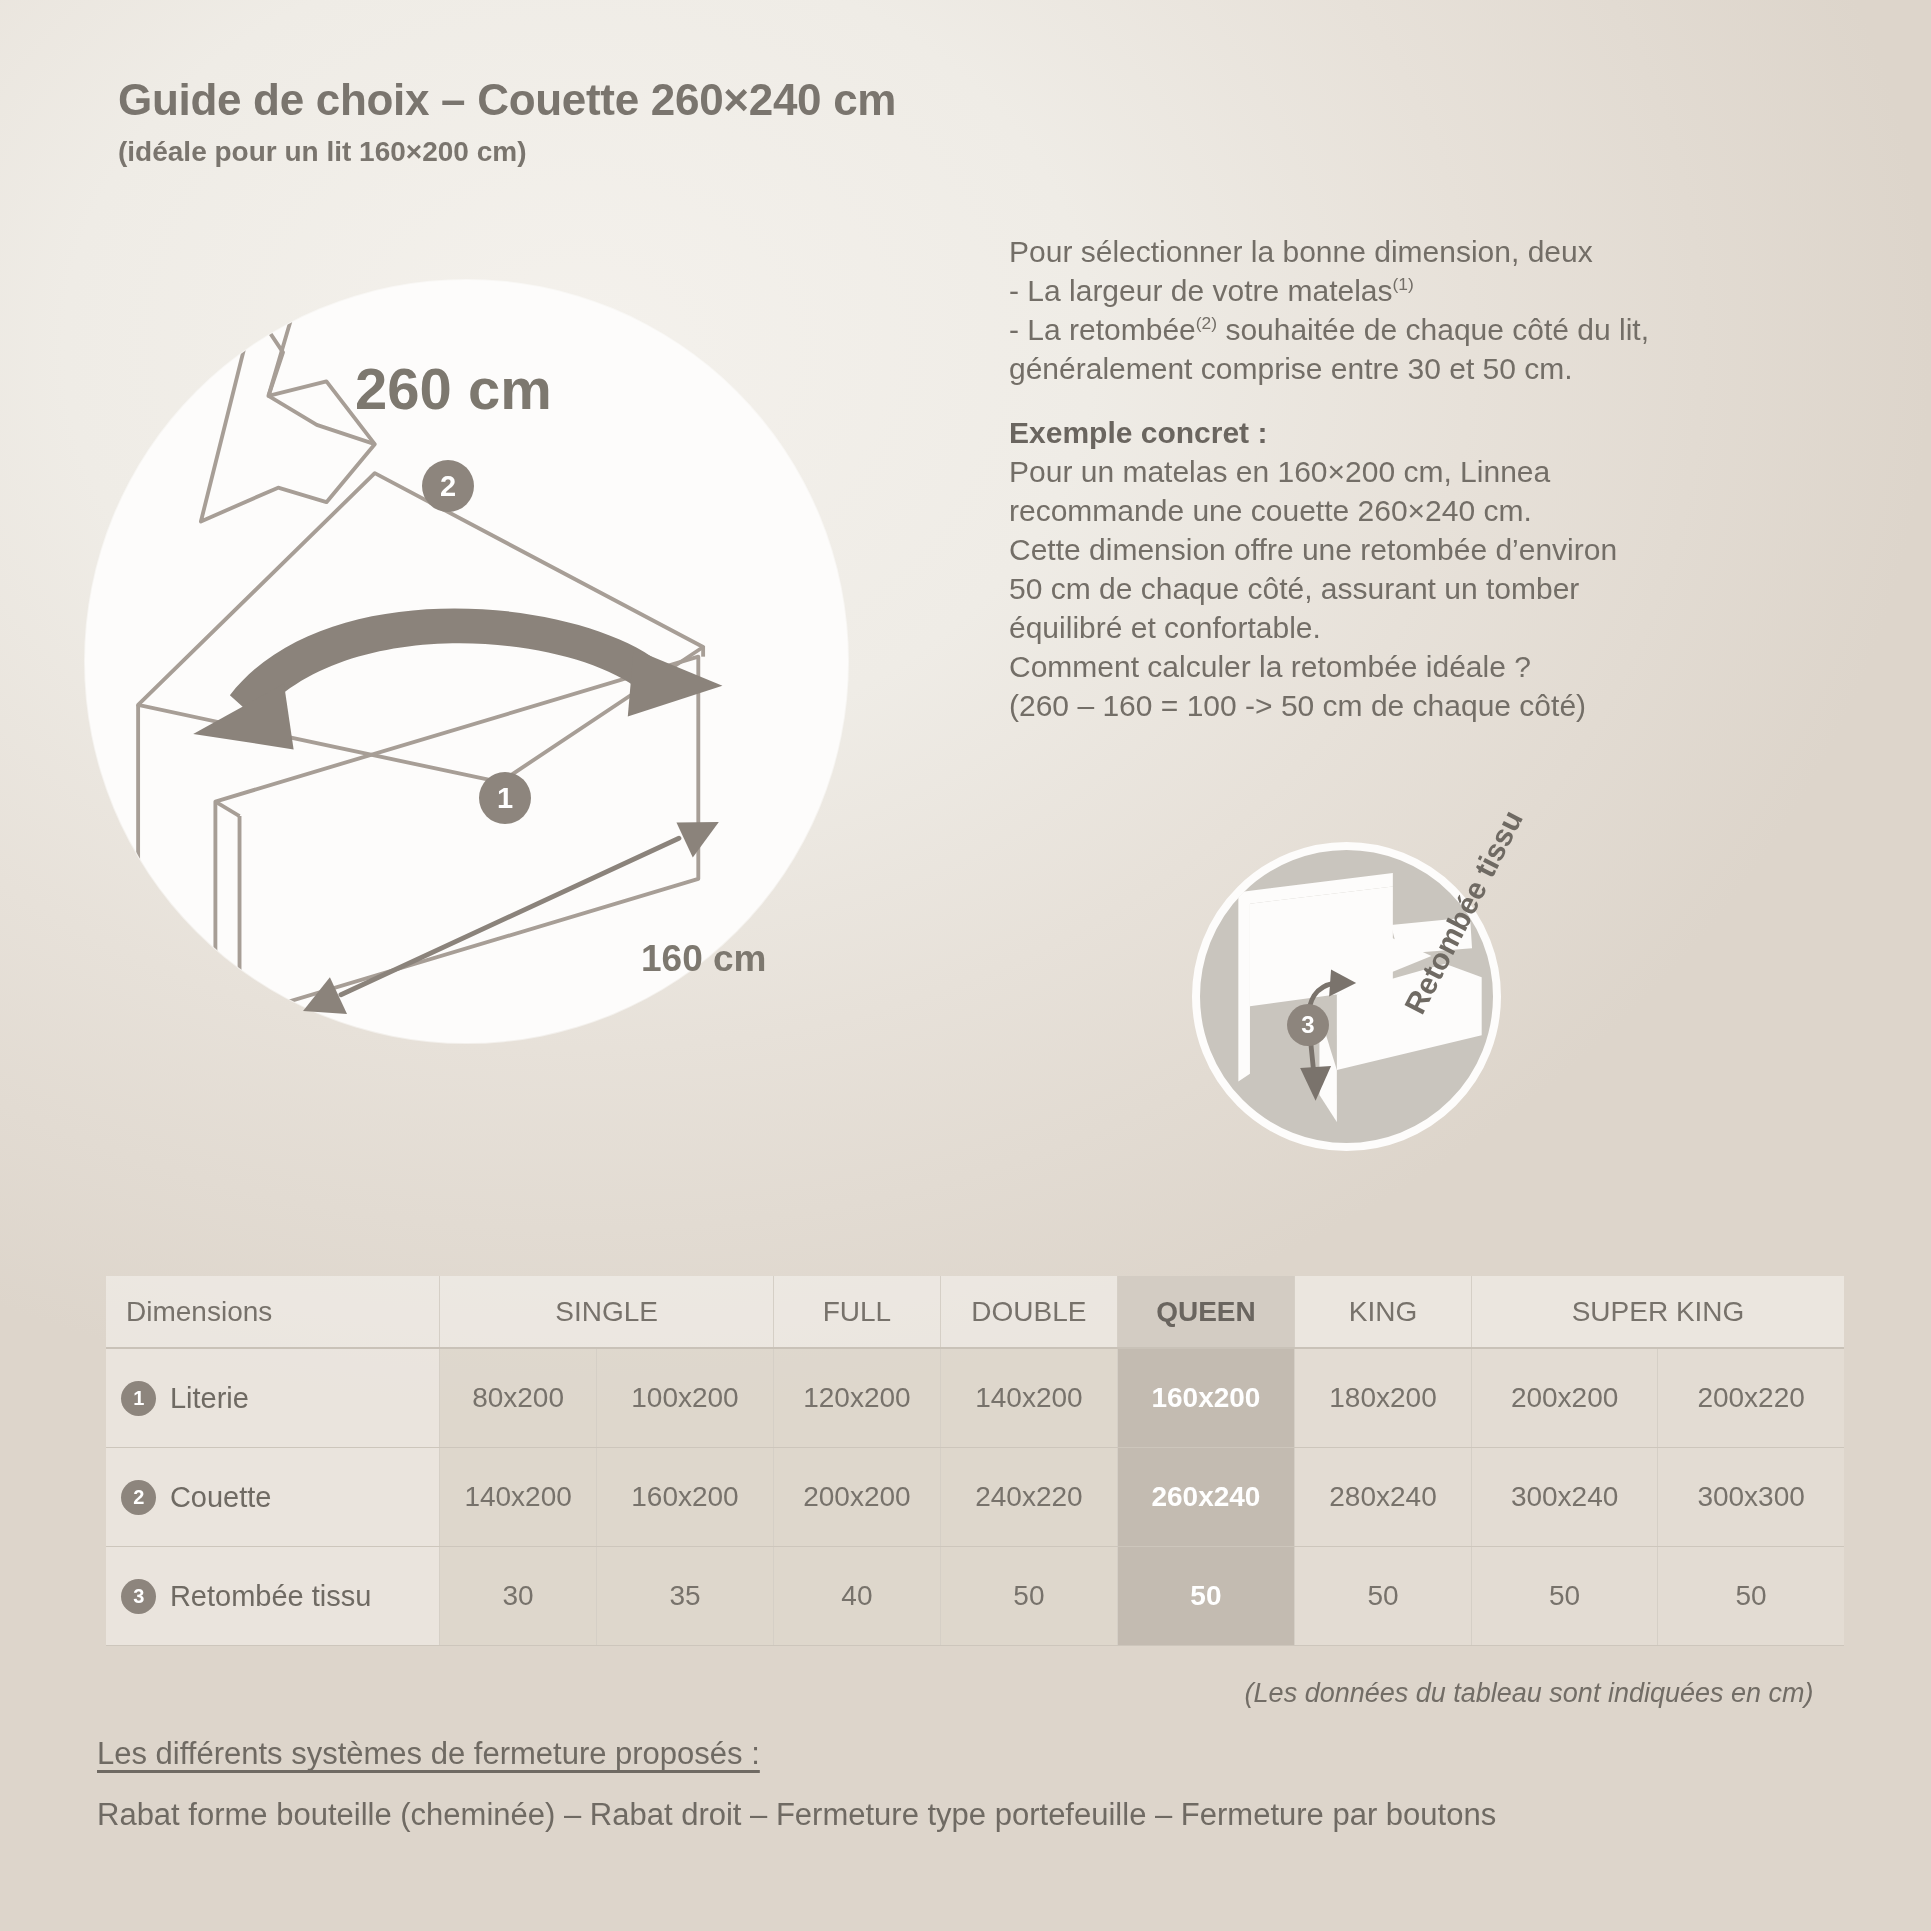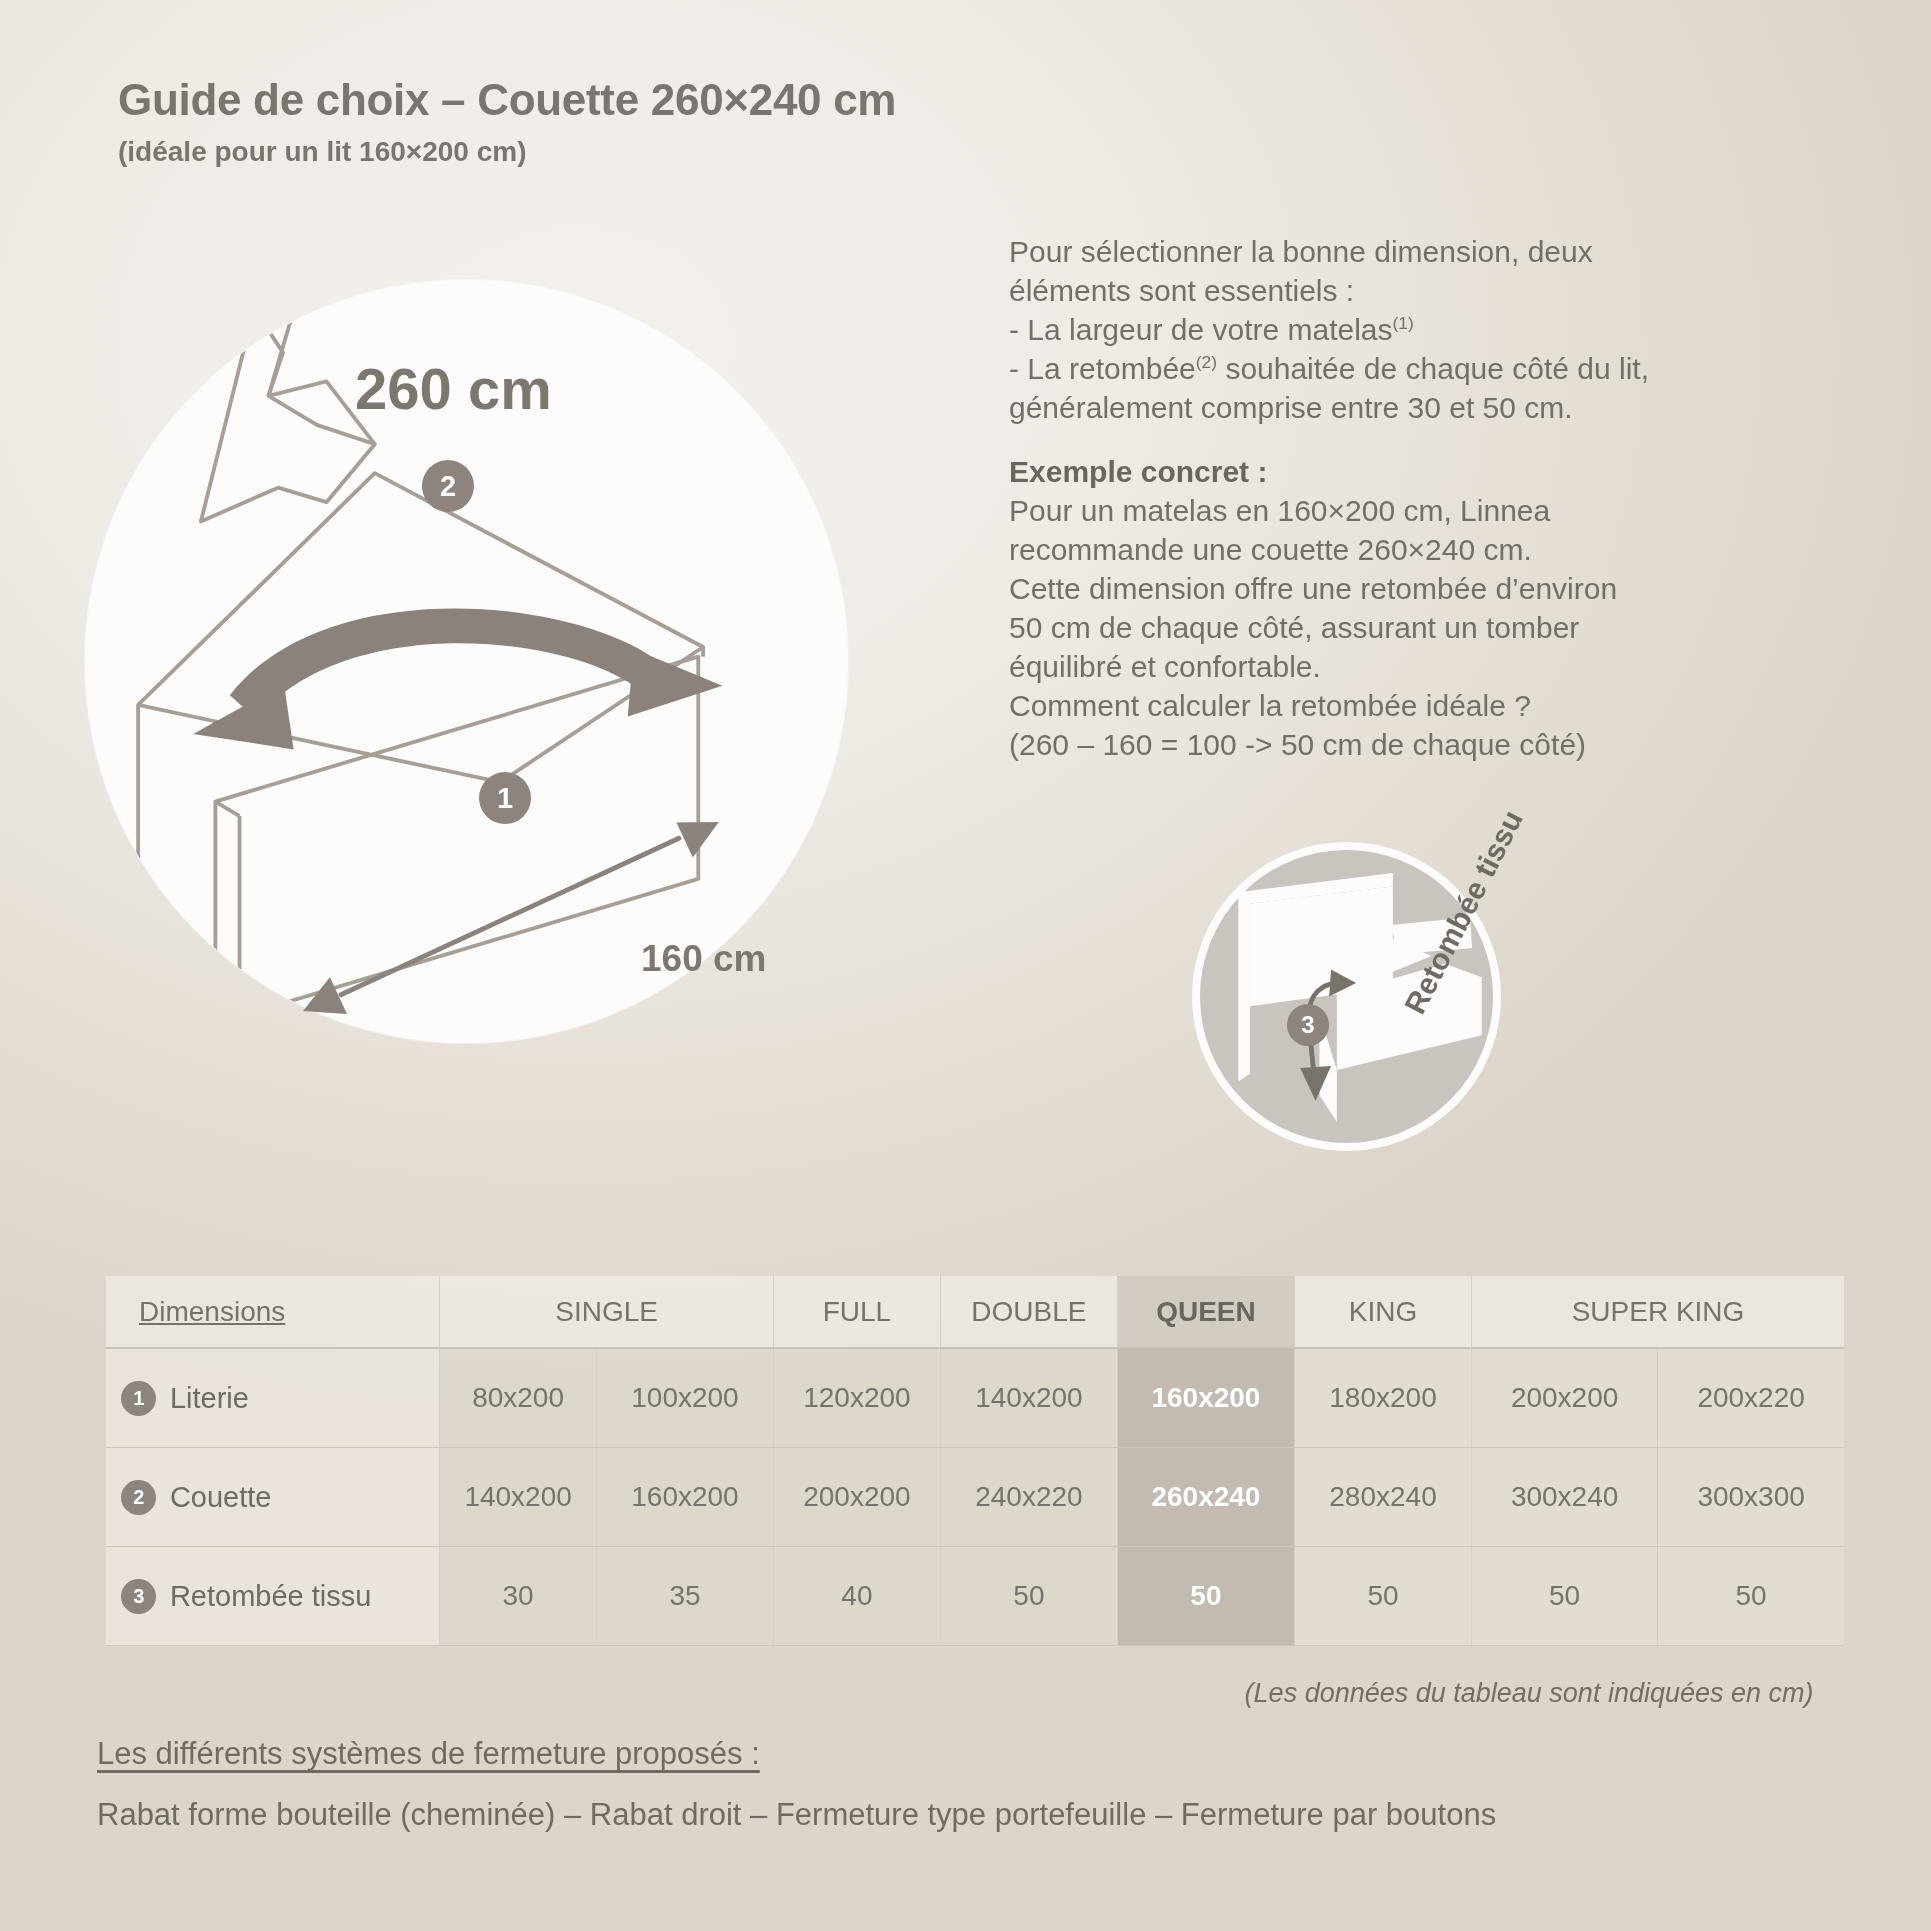--- a/index.html
+++ b/index.html
@@ -65,21 +65,21 @@
 
   
   #table-wrap{position:absolute;left:106px;top:1276px;width:1738px;}
   table{border-collapse:collapse;width:100%;table-layout:fixed;}
   th,td{
     font-size:28px;color:#77726b;text-align:center;font-weight:normal;
     border-right:1.9px solid #d5cfc6;border-bottom:1.9px solid #cdc6bc;
     padding:0;
   }
   thead th{height:71px;background:rgba(246,244,240,.55);border-bottom:2.9px solid #c9c2b8;}
-  thead th:first-child{text-align:left;padding-left:33px;text-decoration:underline;}
+  thead th:first-child{text-align:left;padding-left:20px;}
   tbody td{height:98px;background:rgba(234,229,221,.45);}
   tbody td.rowlabel{
     text-align:left;padding-left:15.4px;background:rgba(244,241,236,.55);
     border-right:1.9px solid #d5cfc6;
   }
   tbody tr:last-child td{border-bottom:1.9px solid #cdc6bc;}
   th:last-child,td:last-child{border-right:none;}
   td.alt{background:rgba(223,216,206,.55);}
   .hl-head{background:#d3ccc3 !important;color:#6a655f;font-weight:bold;}
   .hl-cell{background:#c3bbb1 !important;color:#ffffff;font-weight:bold;}
@@ -108,21 +108,20 @@
 
 <div class="stage">
 
   <div id="header">
     <div id="title">Guide de choix – Couette 260×240 cm</div>
     <div id="subtitle">(idéale pour un lit 160×200 cm)</div>
   </div>
 
   <div id="rightcol">
     <div class="para">Pour sélectionner la bonne dimension, deux</div>
-    <div class="para">éléments sont essentiels :</div>
     <div class="para"><span>- La largeur de votre matelas</span><sup>(1)</sup></div>
     <div class="para"><span>- La retombée</span><sup>(2)</sup><span> souhaitée de chaque côté du lit,</span></div>
     <div class="para">généralement comprise entre 30 et 50 cm.</div>
 
     <div class="gap"></div>
 
     <div class="para bold">Exemple concret :</div>
     <div class="para">Pour un matelas en 160×200 cm, Linnea</div>
     <div class="para">recommande une couette 260×240 cm.</div>
     <div class="para">Cette dimension offre une retombée d’environ</div>

